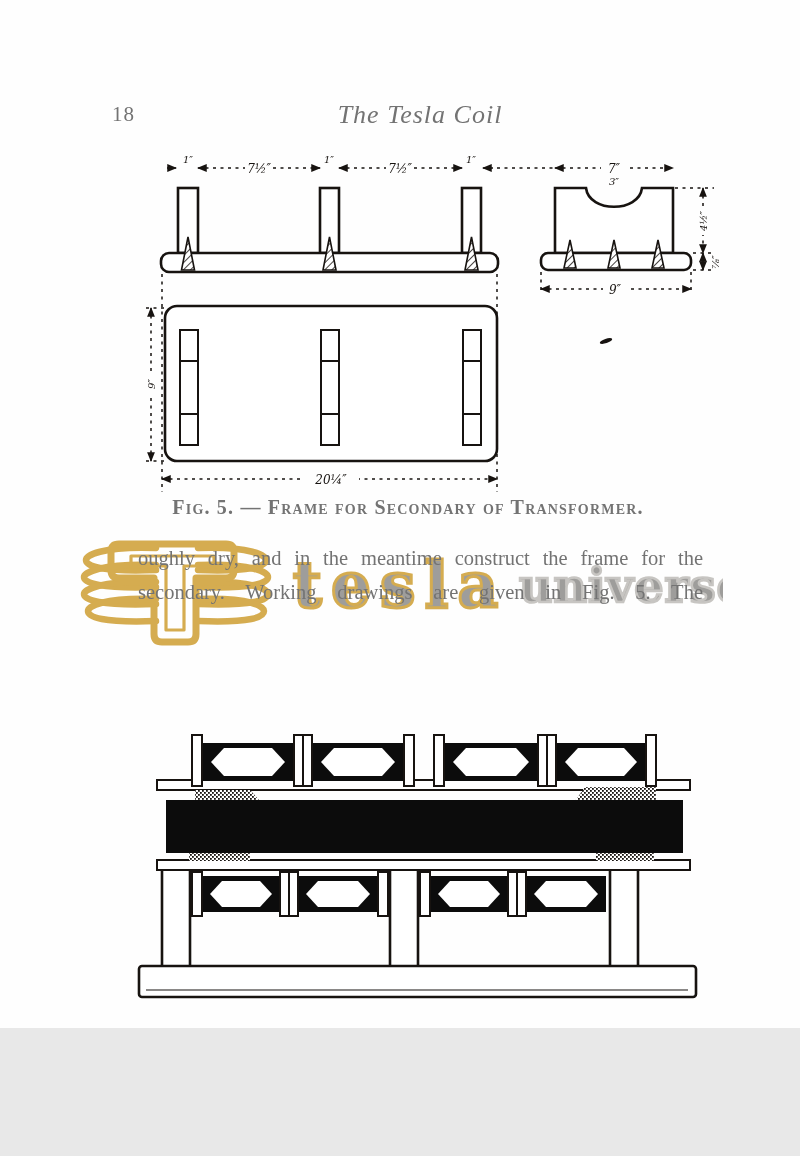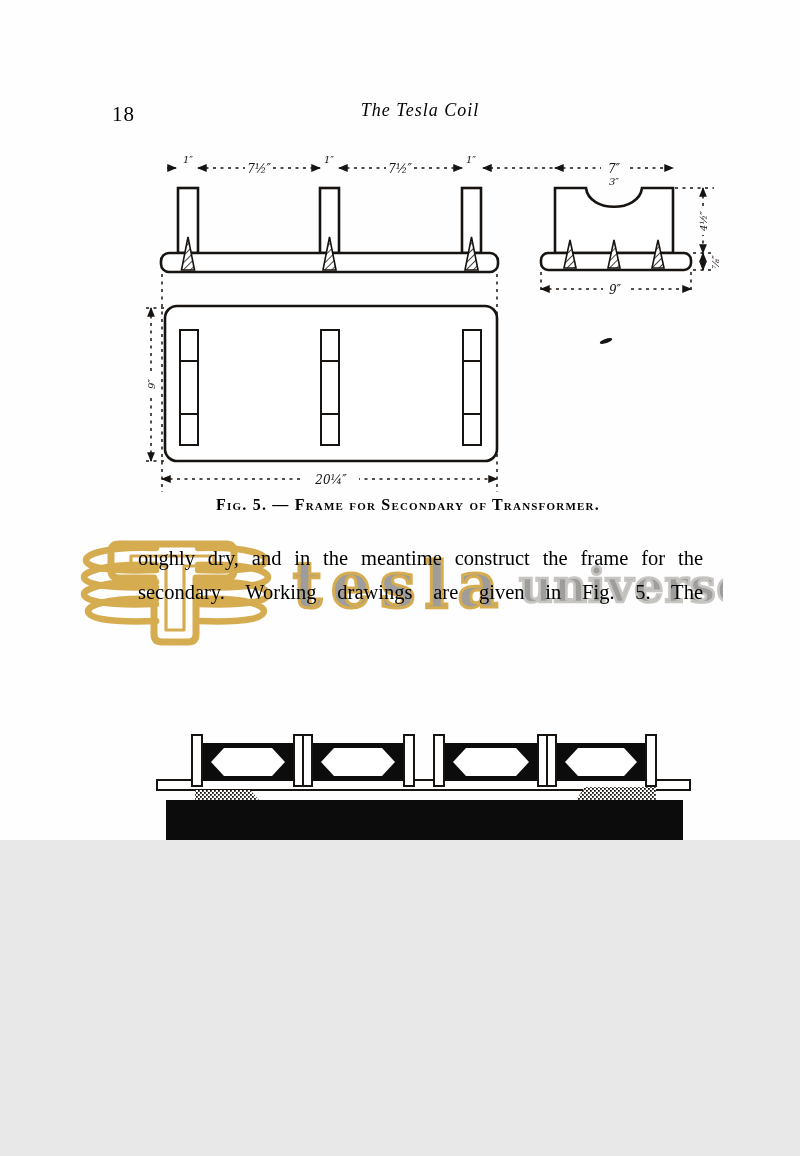--- a/index.html
+++ b/index.html
@@ -1,27 +1,27 @@
 <!DOCTYPE html>
 <html><head>
 <meta charset="utf-8">
 <style>
   html,body{margin:0;padding:0;background:#e8e8e8;}
   #page{
-    position:relative;width:800px;height:840px;background:#fefefe;
+    position:relative;width:800px;height:1028px;background:#fefefe;
     margin:0 auto;overflow:hidden;
-    font-family:"Liberation Serif","DejaVu Serif",serif;color:#000000;
+    font-family:"Liberation Serif","DejaVu Serif",serif;color:#737373;
   }
   .abs{position:absolute;}
   #page-number{left:112px;top:102px;font-size:21px;letter-spacing:1px;}
   #header-title{left:140px;top:100px;width:560px;text-align:center;
-    font-style:italic;font-size:18px;letter-spacing:1px;}
+    font-style:italic;font-size:26px;letter-spacing:1px;}
   .caption{
     left:130px;width:556px;text-align:center;
-    font-variant:small-caps;font-weight:600;font-size:16px;letter-spacing:1.2px;
+    font-variant:small-caps;font-weight:600;font-size:20px;letter-spacing:1.2px;
   }
   #fig5-caption{top:496px;}
   #fig6-caption{top:1024px;}
   #paragraph{left:138px;top:541px;width:565px;font-size:20.5px;line-height:34px;}
   .pline{text-align:justify;text-align-last:justify;white-space:nowrap;}
   svg{display:block;}
   svg text{font-family:"DejaVu Serif","Liberation Serif",serif;fill:#171310;}
   .dim{font-size:12px;font-style:italic;}
   .dim-s{font-size:10px;font-style:italic;}
   #watermark{left:78px;top:522px;opacity:0.92;pointer-events:none;}

